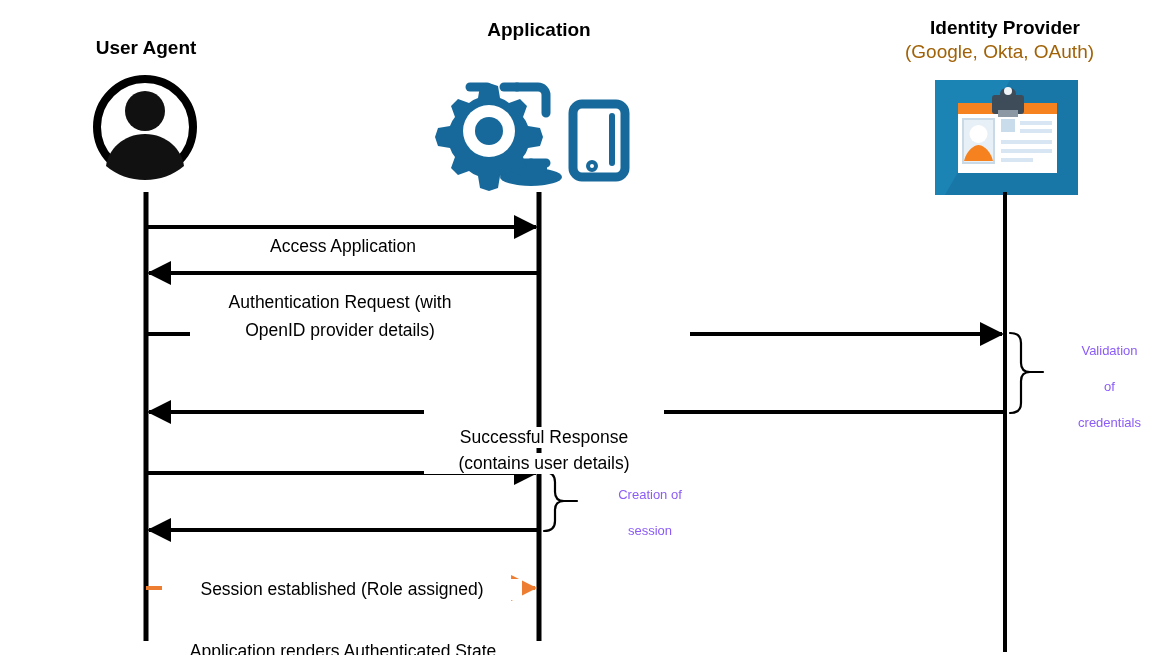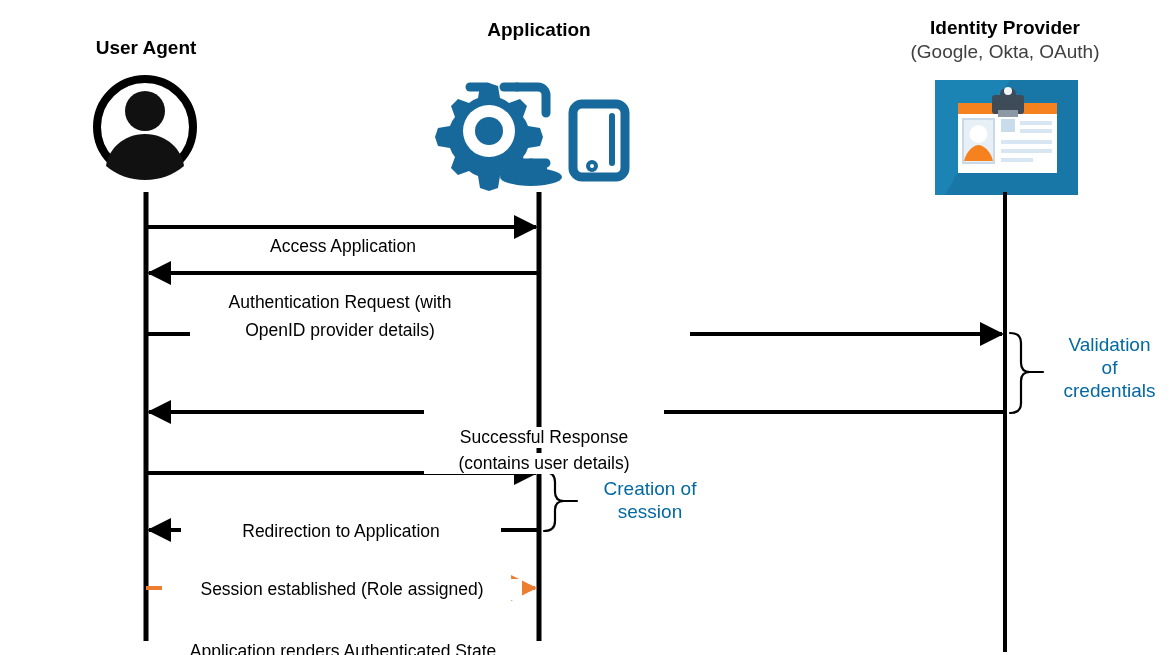--- a/index.html
+++ b/index.html
@@ -27,46 +27,46 @@
     position: absolute;
     text-align: center;
     font-weight: bold;
     font-size: 19px;
     line-height: 23px;
     color: #000000;
     white-space: nowrap;
   }
   .participant-subtitle {
     position: absolute;
-    text-align: center;
+    text-align: left;
     font-weight: normal;
     font-size: 19px;
     line-height: 23px;
-    color: #404040;
+    color: #a16207;
     white-space: nowrap;
   }
 
   
   .msg-label {
     position: absolute;
     font-size: 17.5px;
     line-height: 21px;
     color: #000000;
     white-space: nowrap;
     background: #ffffff;
     padding: 0 5px;
     box-sizing: border-box;
     text-align: center;
     margin-top: 43px;
   }
   .note-label {
     position: absolute;
-    font-size: 19px;
-    line-height: 23px;
-    color: #0369a1;
+    font-size: 13px;
+    line-height: 36px;
+    color: #8b5cf6;
     text-align: center;
     white-space: pre-line;
   }
 
   
   #wires { position: absolute; left: 0; top: 0; }
   .label-layer { position: absolute; left:0; top:0; width:1173px; height:655px; }
 </style>
 </head>
 <body>
@@ -207,21 +207,20 @@
 
     <div class="msg-label" style="left:193px; top:193px; width:300px;">Access Application</div>
 
     <div class="msg-label" style="left:190px; top:249px; width:300px;">Authentication Request (with</div>
     <div class="msg-label" style="left:190px; top:277px; width:300px;">OpenID provider details)</div>
 
 
     <div class="msg-label" style="left:424px; top:384px; width:240px;">Successful Response</div>
     <div class="msg-label" style="left:424px; top:410px; width:240px;">(contains user details)</div>
 
-    <div class="msg-label" style="left:181px; top:478px; width:320px;">Redirection to Application</div>
 
     <div class="msg-label" style="left:162px; top:536px; width:360px;">Session established (Role assigned)</div>
 
     <div class="msg-label" style="left:143px; top:598px; width:400px;">Application renders Authenticated State</div>
 
     <div class="note-label" style="left:1046px; top:333px; width:127px;">Validation
 of
 credentials</div>
 
     <div class="note-label" style="left:580px; top:477px; width:140px;">Creation of

